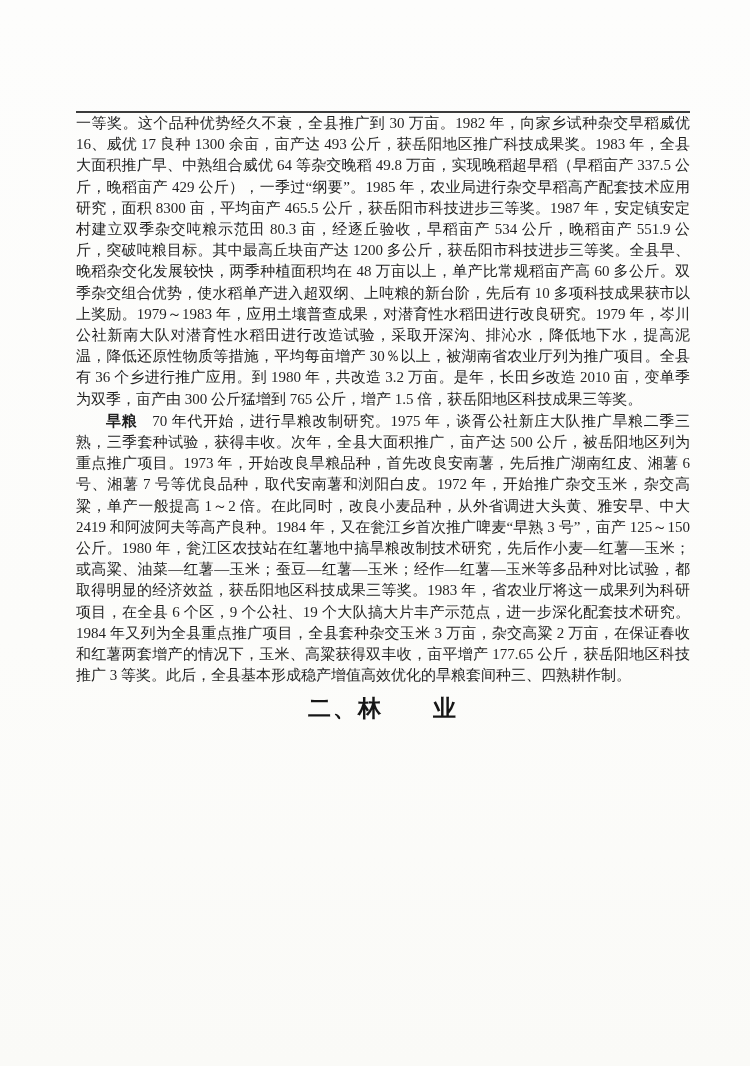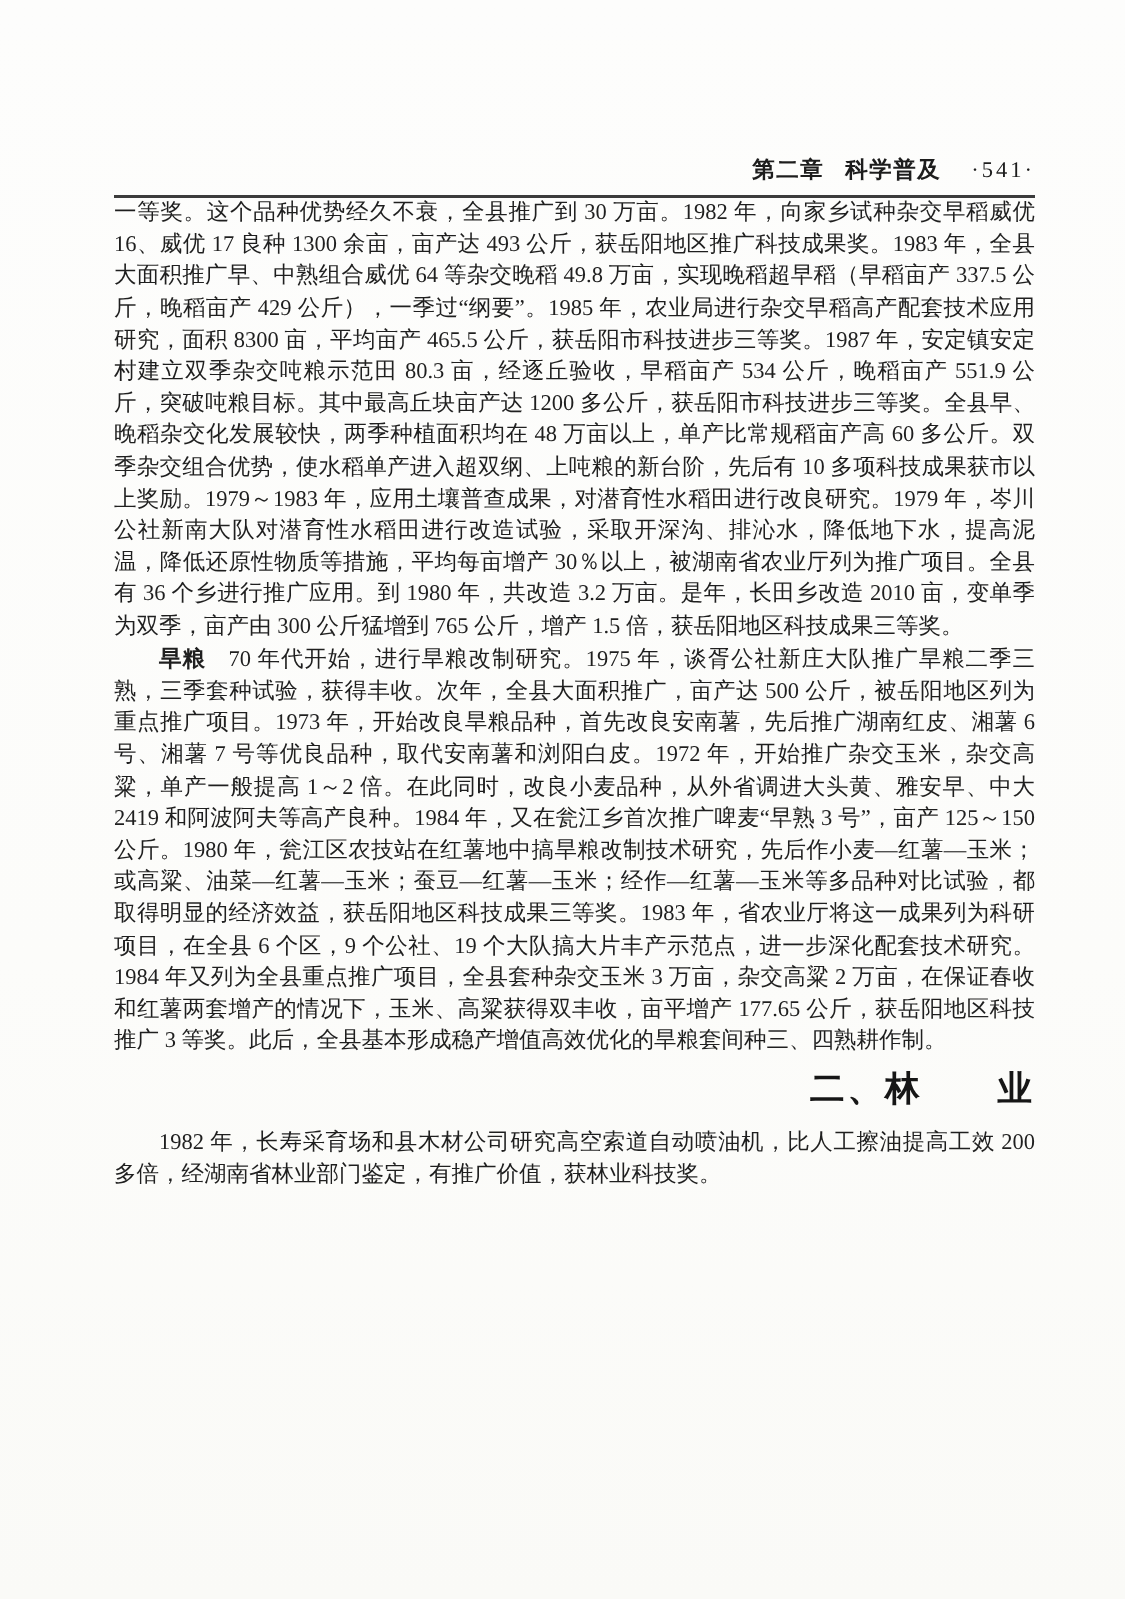--- a/index.html
+++ b/index.html
@@ -49,49 +49,43 @@
     color:#1f1f1f;
   }
   .para{margin:0;}
   .para.indent{text-indent:2em;}
   .para-label{
     font-family:"Liberation Sans","DejaVu Sans",sans-serif;
     font-weight:bold;
     margin-right:1em;
   }
   .section-heading{
-    font-family:Liberation Mono, monospace;
+    font-family:Liberation Sans, sans-serif;
     font-size:23px;
     font-weight:bold;
     color:#161616;
-    text-align:right;
+    text-align:center;
     text-indent:0;
     margin:12px 0 13px 0;
     letter-spacing:2px;
   }
 </style>
 </head>
 <body>
 
 <div class="sheet">
   <div class="content">
 
-    <div class="running-header">
-      <span class="hdr-chapter">第二章</span>
-      <span class="hdr-section">科学普及</span>
-      <span class="hdr-page">·541·</span>
-    </div>
 
     <hr class="header-rule">
 
     <div class="body-text">
 
       <p class="para">一等奖。这个品种优势经久不衰，全县推广到 30 万亩。1982 年，向家乡试种杂交早稻威优 16、威优 17 良种 1300 余亩，亩产达 493 公斤，获岳阳地区推广科技成果奖。1983 年，全县大面积推广早、中熟组合威优 64 等杂交晚稻 49.8 万亩，实现晚稻超早稻（早稻亩产 337.5 公斤，晚稻亩产 429 公斤），一季过“纲要”。1985 年，农业局进行杂交早稻高产配套技术应用研究，面积 8300 亩，平均亩产 465.5 公斤，获岳阳市科技进步三等奖。1987 年，安定镇安定村建立双季杂交吨粮示范田 80.3 亩，经逐丘验收，早稻亩产 534 公斤，晚稻亩产 551.9 公斤，突破吨粮目标。其中最高丘块亩产达 1200 多公斤，获岳阳市科技进步三等奖。全县早、晚稻杂交化发展较快，两季种植面积均在 48 万亩以上，单产比常规稻亩产高 60 多公斤。双季杂交组合优势，使水稻单产进入超双纲、上吨粮的新台阶，先后有 10 多项科技成果获市以上奖励。1979～1983 年，应用土壤普查成果，对潜育性水稻田进行改良研究。1979 年，岑川公社新南大队对潜育性水稻田进行改造试验，采取开深沟、排沁水，降低地下水，提高泥温，降低还原性物质等措施，平均每亩增产 30％以上，被湖南省农业厅列为推广项目。全县有 36 个乡进行推广应用。到 1980 年，共改造 3.2 万亩。是年，长田乡改造 2010 亩，变单季为双季，亩产由 300 公斤猛增到 765 公斤，增产 1.5 倍，获岳阳地区科技成果三等奖。</p>
 
       <p class="para indent"><span class="para-label">旱粮</span><span>70 年代开始，进行旱粮改制研究。1975 年，谈胥公社新庄大队推广旱粮二季三熟，三季套种试验，获得丰收。次年，全县大面积推广，亩产达 500 公斤，被岳阳地区列为重点推广项目。1973 年，开始改良旱粮品种，首先改良安南薯，先后推广湖南红皮、湘薯 6 号、湘薯 7 号等优良品种，取代安南薯和浏阳白皮。1972 年，开始推广杂交玉米，杂交高粱，单产一般提高 1～2 倍。在此同时，改良小麦品种，从外省调进大头黄、雅安早、中大 2419 和阿波阿夫等高产良种。1984 年，又在瓮江乡首次推广啤麦“早熟 3 号”，亩产 125～150 公斤。1980 年，瓮江区农技站在红薯地中搞旱粮改制技术研究，先后作小麦—红薯—玉米；或高粱、油菜—红薯—玉米；蚕豆—红薯—玉米；经作—红薯—玉米等多品种对比试验，都取得明显的经济效益，获岳阳地区科技成果三等奖。1983 年，省农业厅将这一成果列为科研项目，在全县 6 个区，9 个公社、19 个大队搞大片丰产示范点，进一步深化配套技术研究。1984 年又列为全县重点推广项目，全县套种杂交玉米 3 万亩，杂交高粱 2 万亩，在保证春收和红薯两套增产的情况下，玉米、高粱获得双丰收，亩平增产 177.65 公斤，获岳阳地区科技推广 3 等奖。此后，全县基本形成稳产增值高效优化的旱粮套间种三、四熟耕作制。</span></p>
 
       <h2 class="section-heading">二、林　　业</h2>
 
-      <p class="para indent">1982 年，长寿采育场和县木材公司研究高空索道自动喷油机，比人工擦油提高工效 200 多倍，经湖南省林业部门鉴定，有推广价值，获林业科技奖。</p>
 
     </div>
   </div>
 </div>
 
 </body></html>

